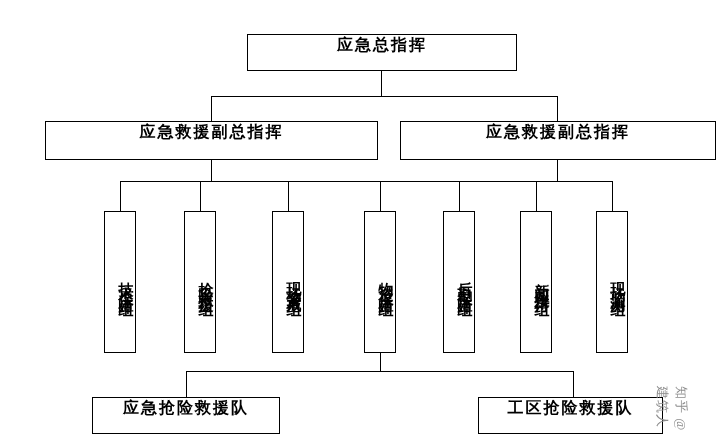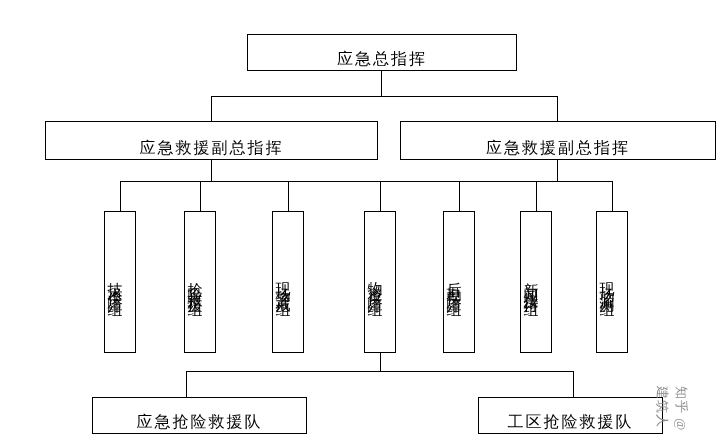--- a/index.html
+++ b/index.html
@@ -11,25 +11,26 @@
     overflow: hidden;
     font-family: "Liberation Serif", "DejaVu Serif", serif;
     color: #000;
   }
   .box {
     position: absolute;
     box-sizing: border-box;
     border: 1px solid #000;
     background: #fff;
     display: flex;
-    align-items: flex-end;
+    align-items: flex-start;
     justify-content: center;
     font-size: 16px;
     letter-spacing: 2px;
     white-space: nowrap;
+    font-weight: bold;
   }
   .vbox {
     writing-mode: vertical-rl;
     text-orientation: upright;
     font-size: 15px;
     letter-spacing: 5px;
     white-space: normal;
   }
   .line {
     position: absolute;
@@ -79,21 +80,21 @@
   <div class="box vbox" style="left:443px; top:211px; width:32px; height:142px;">
     <span>后勤保障组</span>
   </div>
   <div class="box vbox" style="left:520px; top:211px; width:32px; height:142px;">
     <span>新闻接待组</span>
   </div>
   <div class="box vbox" style="left:596px; top:211px; width:32px; height:142px;">
     <span>现场监测组</span>
   </div>
 
-  <div class="box" style="left:92px; top:397px; width:215px; height:37px;">
+  <div class="box" style="left:92px; top:397px; width:188px; height:37px;">
     <span>应急抢险救援队</span>
   </div>
   <div class="box" style="left:478px; top:397px; width:185px; height:37px;">
     <span>工区抢险救援队</span>
   </div>
 
   <div class="line" style="left:381px; top:71px;  width:1px;  height:25px;"></div>
   <div class="line" style="left:211px; top:96px;  width:347px; height:1px;"></div>
   <div class="line" style="left:211px; top:96px;  width:1px;  height:25px;"></div>
   <div class="line" style="left:557px; top:96px;  width:1px;  height:25px;"></div>

